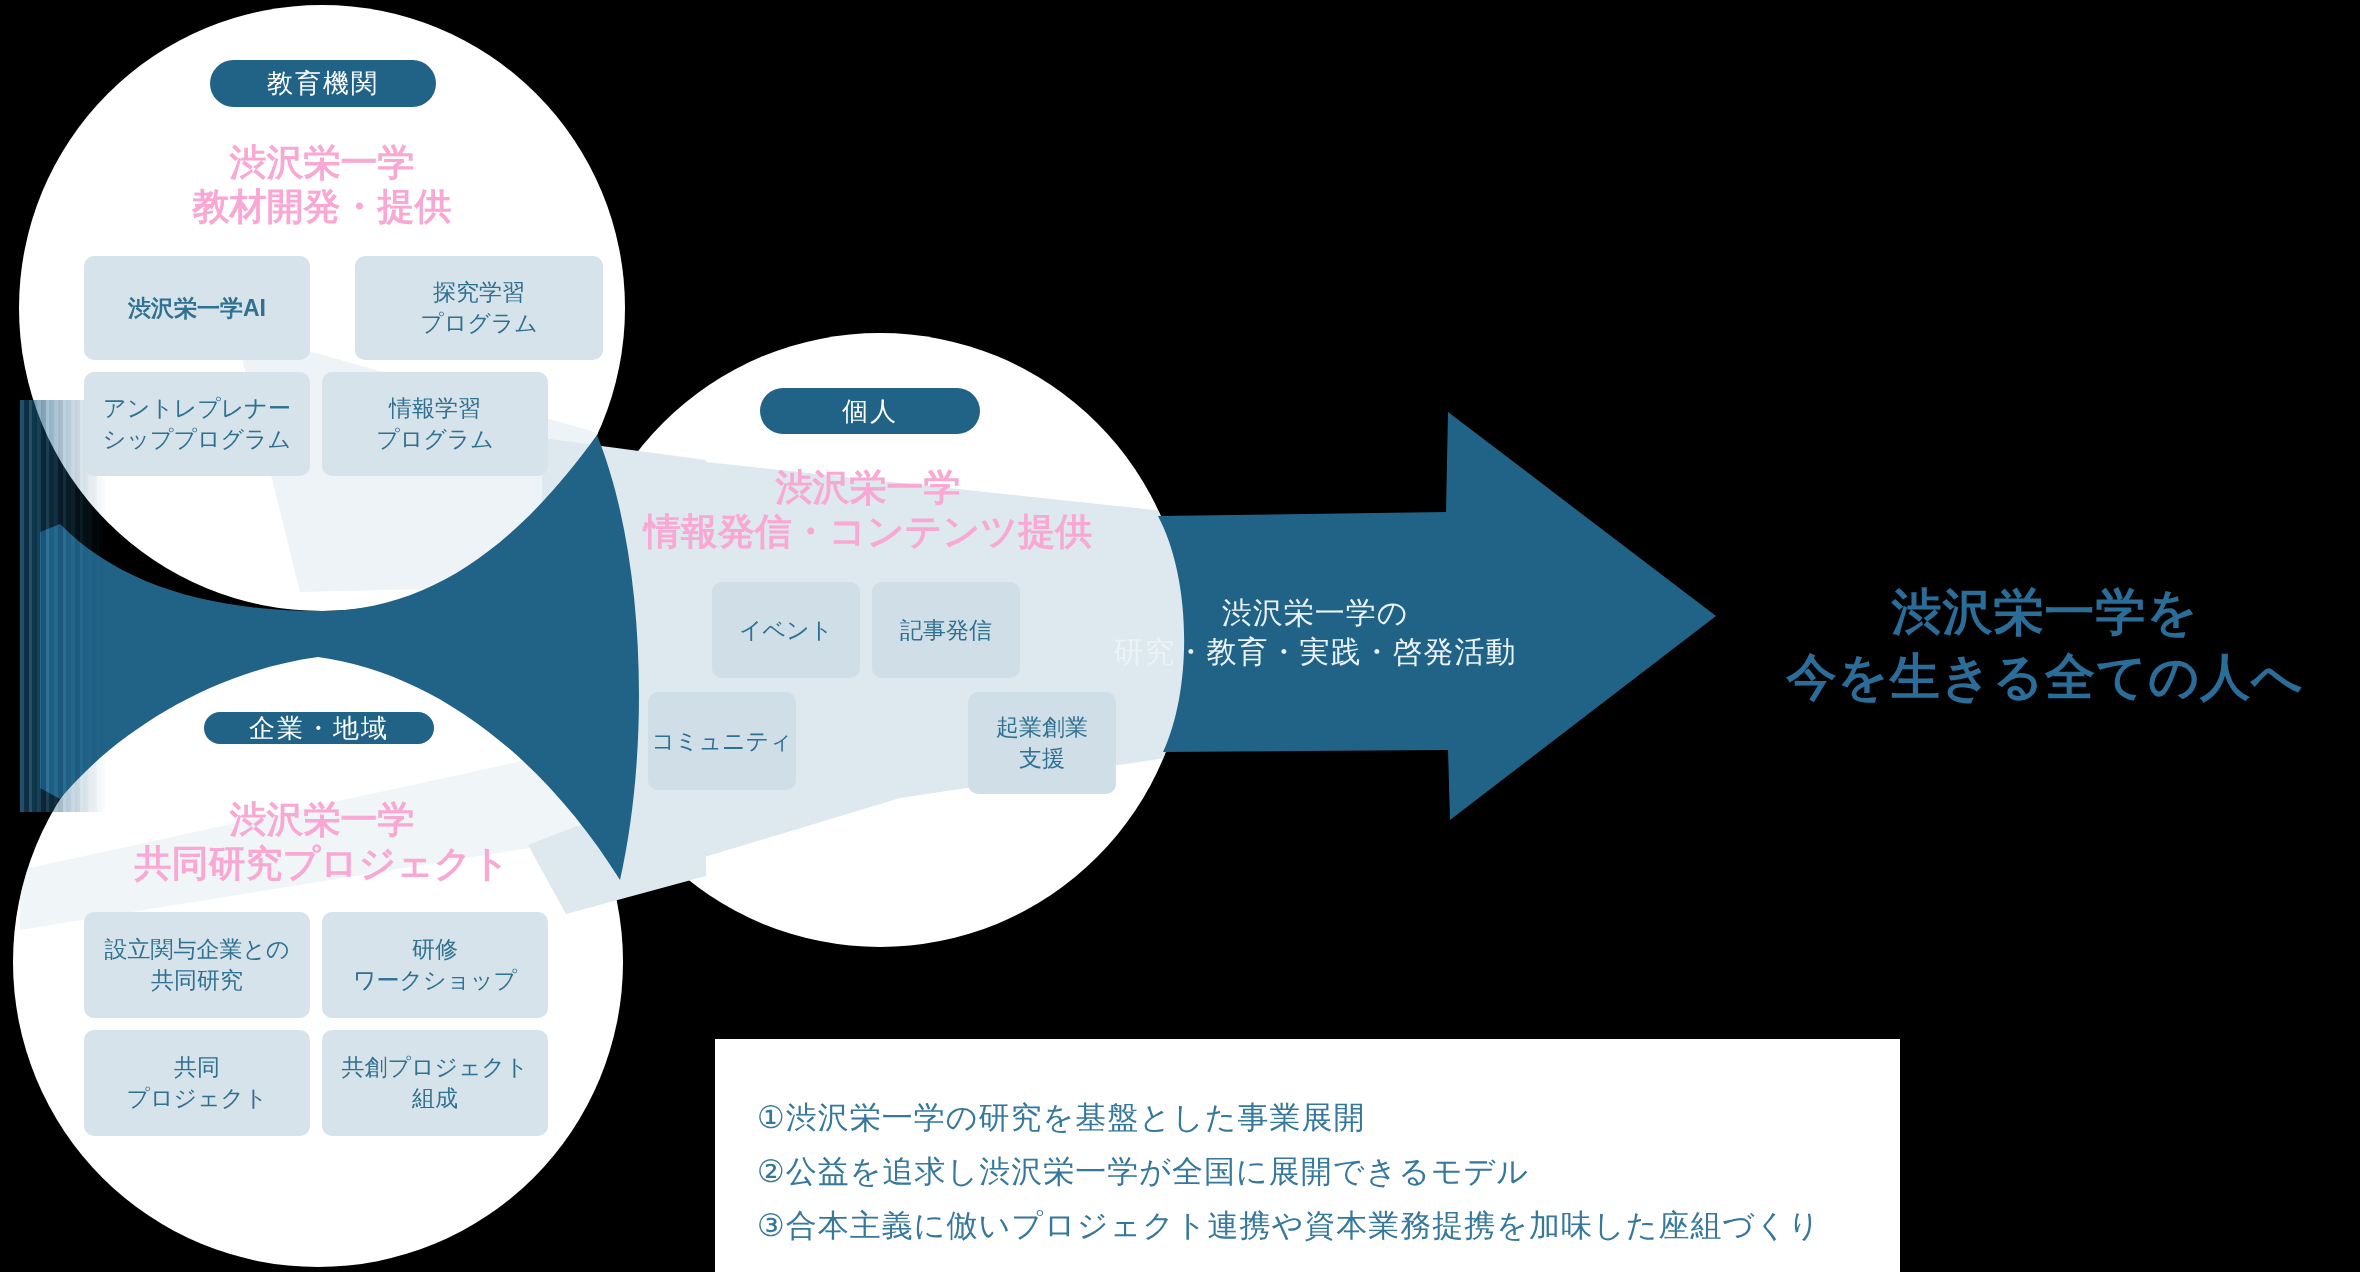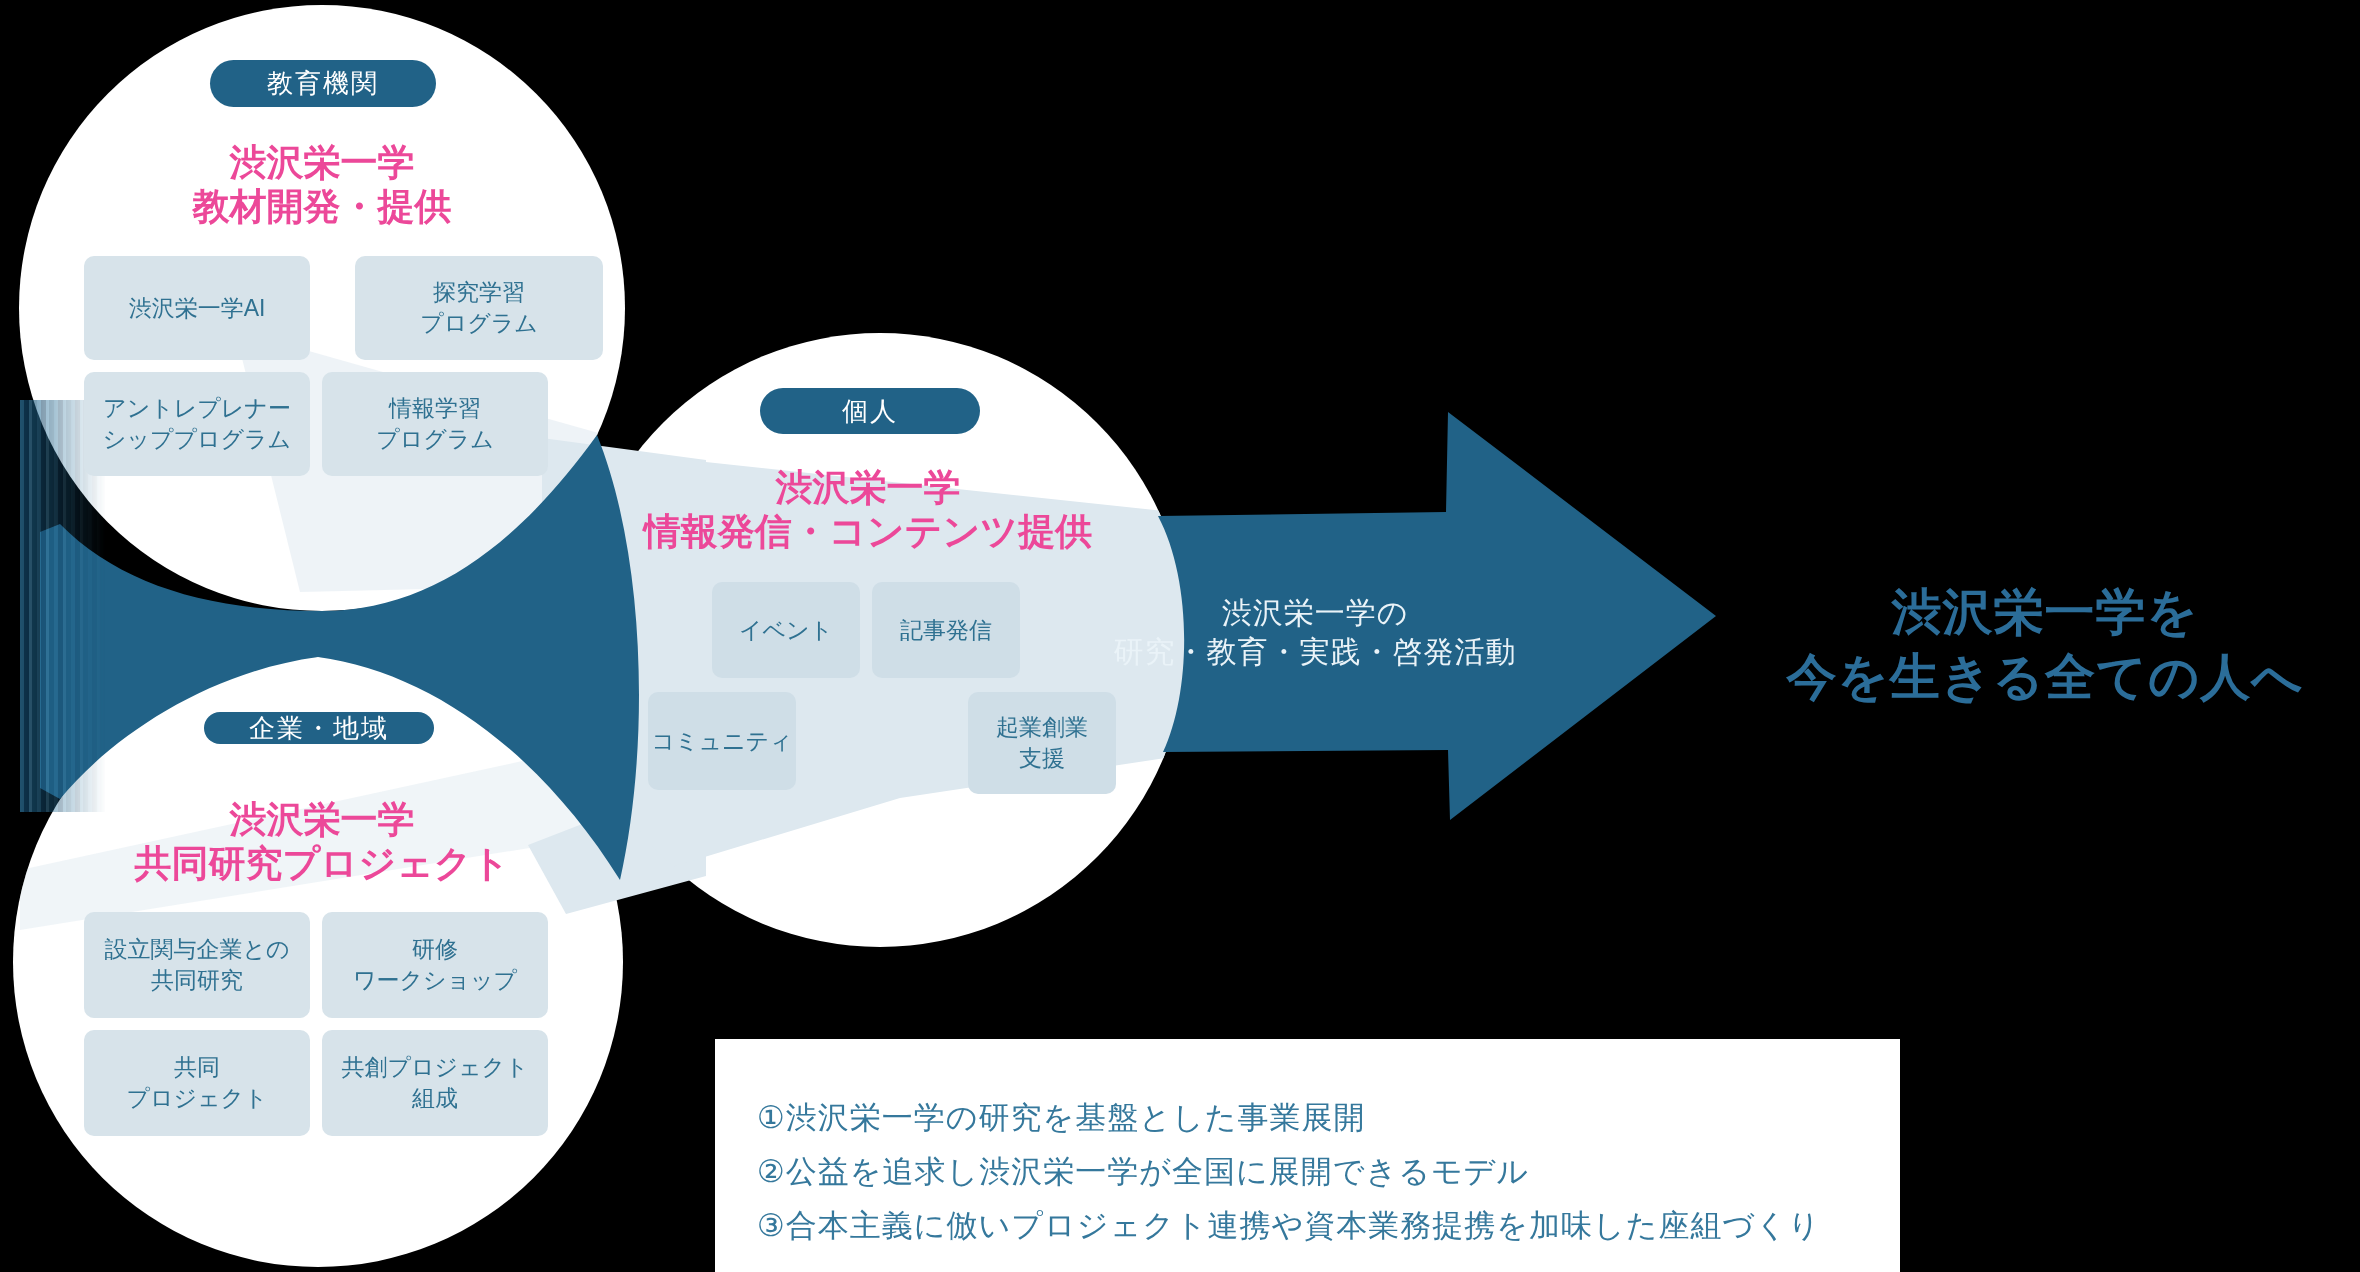--- a/index.html
+++ b/index.html
@@ -19,21 +19,21 @@
     -webkit-mask-image:linear-gradient(to right,rgba(0,0,0,.95),transparent);
     mask-image:linear-gradient(to right,rgba(0,0,0,.95),transparent);
   }
   .badge{
     position:absolute;display:flex;align-items:center;justify-content:center;
     background:#216287;color:#fff;border-radius:26px;
     font-size:26px;font-weight:500;letter-spacing:2px;
   }
   .title{
     position:absolute;text-align:center;white-space:pre-line;
-    color:#ec4899;font-weight:700;font-size:37px;line-height:44px;
+    color:#f9a8d4;font-weight:700;font-size:37px;line-height:44px;
   }
   .box{
     position:absolute;display:flex;align-items:center;justify-content:center;
     text-align:center;white-space:pre-line;border-radius:10px;
     font-size:23px;line-height:31px;color:#2f7191;font-weight:500;
   }
   .box.left{background:#d7e3ea;}
   .box.mid{background:#cfdee7;}
   .arrow-label{
     position:absolute;left:1035px;top:593px;width:560px;
@@ -98,21 +98,21 @@
              L 1450 820 L 1448 750
              L 1163 752
              C 1192 690 1192 580 1158 516 Z" fill="#216287"></path>
   </svg>
 
   <div class="stripes"></div>
 
   <div class="badge" style="left:210px;top:60px;width:226px;height:47px;">教育機関</div>
   <div class="title" style="left:82px;top:141px;width:480px;">渋沢栄一学
 教材開発・提供</div>
-  <div class="box left" style="left:84px;top:256px;width:226px;height:104px;">渋沢栄一学AI</div>
+  <div class="box left" style="left:84px;top:256px;width:226px;height:104px;font-weight:bold;">渋沢栄一学AI</div>
   <div class="box left" style="left:322px;top:256px;width:248px;height:104px;margin-left:33px;">探究学習
 プログラム</div>
   <div class="box left" style="left:84px;top:372px;width:226px;height:104px;">アントレプレナー
 シッププログラム</div>
   <div class="box left" style="left:322px;top:372px;width:226px;height:104px;">情報学習
 プログラム</div>
 
   <div class="badge" style="left:760px;top:388px;width:220px;height:46px;">個人</div>
   <div class="title" style="left:568px;top:466px;width:600px;">渋沢栄一学
 情報発信・コンテンツ提供</div>

